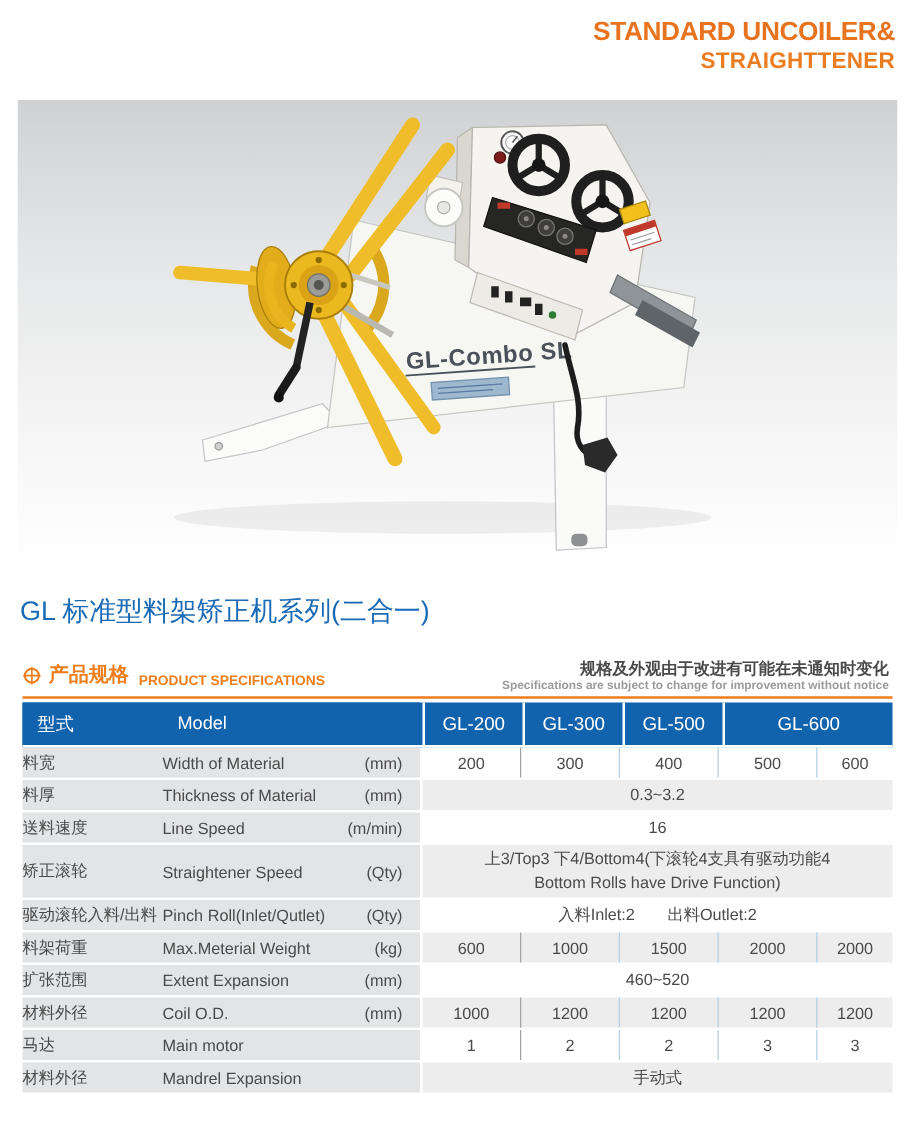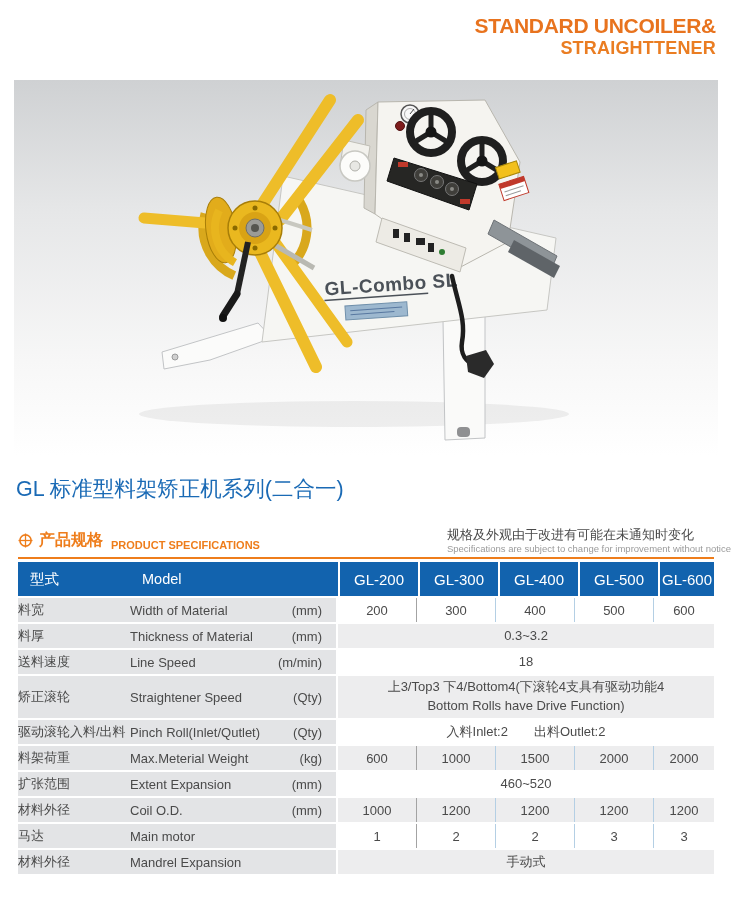--- a/index.html
+++ b/index.html
@@ -15,21 +15,21 @@
   .photo{position:absolute;left:14px;top:80px;width:704px;height:375px;}
 
   
   .series{position:absolute;left:16px;top:474px;font-size:21.5px;font-weight:500;color:#1a6ab5;}
 
   
   .sechead{position:absolute;left:18px;top:530px;display:flex;align-items:center;gap:6px;}
   .sechead .zh{font-size:16px;font-weight:700;color:#ee7d1b;}
   .sechead .en{font-size:11px;font-weight:700;color:#ee7d1b;margin-left:2px;margin-top:8px;}
   .secline{position:absolute;left:18px;top:557px;width:696px;height:2px;background:#ee7d1b;}
-  .note{position:absolute;right:1px;top:527px;text-align:left;line-height:1.25;}
+  .note{position:absolute;right:21px;top:527px;text-align:right;line-height:1.25;font-weight:bold;}
   .note .nzh{font-size:13px;color:#4a4a4a;}
   .note .nen{font-size:9.5px;color:#9b9b9b;}
 
   
   .table{position:absolute;left:18px;top:562px;width:696px;}
   .trow{display:flex;border-bottom:2px solid #ffffff;}
   .thead{height:34px;background:#1263ae;}
   .thead .lblarea{display:flex;align-items:center;background:#1263ae;}
   .thead .tzh{width:112px;padding-left:12px;color:#fff;font-size:14.5px;}
   .thead .tmodel{color:#fff;font-size:14.5px;}
@@ -202,21 +202,20 @@
 
   <div class="table">
     <div class="trow thead">
       <div class="lblarea">
         <span class="tzh">型式</span>
         <span class="tmodel">Model</span>
       </div>
       <div class="valarea">
         <div class="vcell vc0">GL-200</div>
         <div class="vcell vc1" style="border-left:2px solid #fff">GL-300</div>
-        <div class="vcell vc2" style="border-left:2px solid #fff">GL-400</div>
         <div class="vcell vc3" style="border-left:2px solid #fff">GL-500</div>
         <div class="vcell vc4" style="border-left:2px solid #fff">GL-600</div>
       </div>
     </div>
     <div id="tbody">
         <div class="trow r-norm">
           <div class="lblarea">
             <span class="lbl-zh">料宽</span>
             <span class="lbl-en">Width of Material</span>
             <span class="lbl-unit">(mm)</span>
@@ -239,21 +238,21 @@
             <div class="merged">0.3~3.2</div>
           </div>
         </div>
         <div class="trow r-norm">
           <div class="lblarea">
             <span class="lbl-zh">送料速度</span>
             <span class="lbl-en">Line Speed</span>
             <span class="lbl-unit">(m/min)</span>
           </div>
           <div class="valarea bg-white">
-            <div class="merged">18</div>
+            <div class="merged">16</div>
           </div>
         </div>
         <div class="trow r-tall">
           <div class="lblarea">
             <span class="lbl-zh">矫正滚轮</span>
             <span class="lbl-en">Straightener Speed</span>
             <span class="lbl-unit">(Qty)</span>
           </div>
           <div class="valarea bg-gray">
             <div class="merged">

